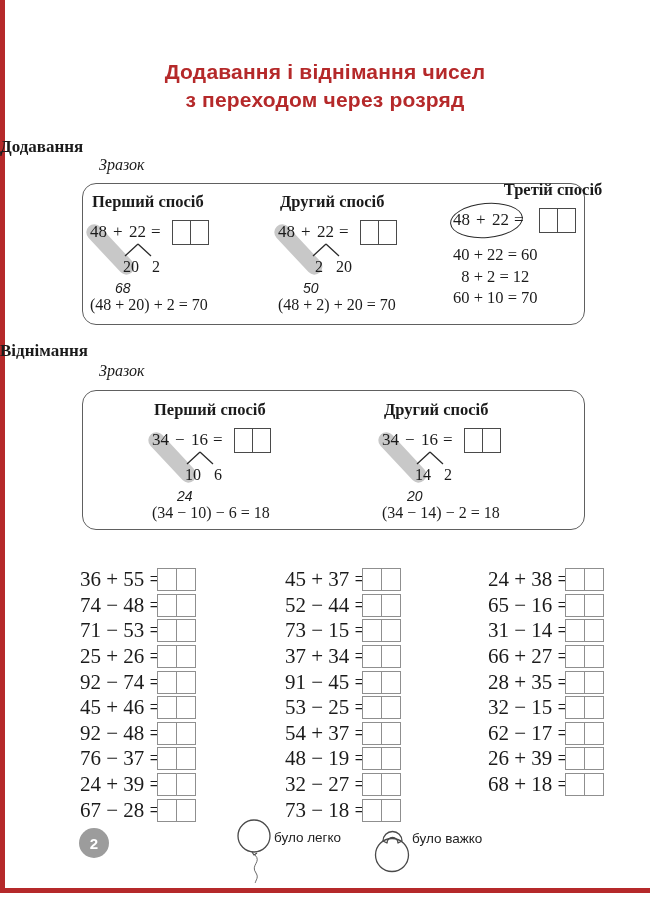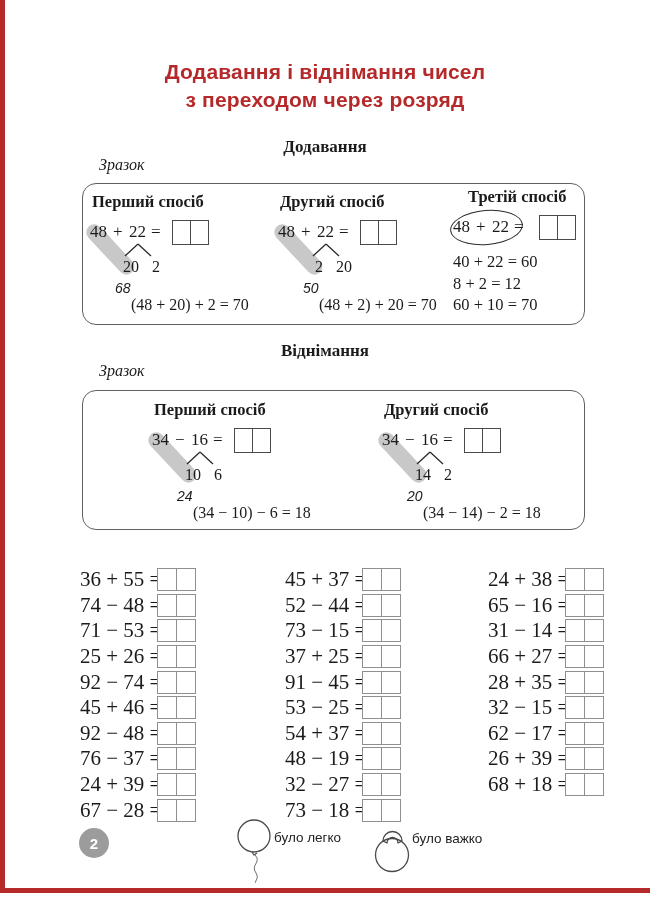--- a/index.html
+++ b/index.html
@@ -10,21 +10,21 @@
   
   .edge-left{position:absolute;left:0;top:0;width:5px;height:893px;background:#b5292a;}
   .edge-bottom{position:absolute;left:0;top:888px;width:650px;height:5px;background:#b5292a;}
 
   
   .main-title{
     position:absolute;top:58px;left:0;width:650px;text-align:center;
     font-family:"Liberation Sans",sans-serif;font-weight:bold;font-size:21px;line-height:28px;
     color:#b5292a;letter-spacing:.2px;
   }
-  .sec-head{position:absolute;left:0;width:650px;text-align:center;font-weight:bold;font-size:17px;}
+  .sec-head{position:absolute;left:0;width:650px;text-align:left;font-weight:bold;font-size:17px;}
   #head-add{top:137px;} #head-sub{top:341px;}
   .zrazok{position:absolute;left:99px;font-style:italic;font-size:16px;}
   #zrazok-add{top:156px;} #zrazok-sub{top:362px;}
 
   
   .sample-box{position:absolute;left:82px;width:501px;border:1.4px solid #606060;border-radius:14px;background:#fff;}
   #box-add{top:183px;height:140px;}
   #box-sub{top:390px;height:138px;}
 
   
@@ -37,21 +37,21 @@
   .abox .cell{background:#fff;border:1.2px solid #4a4a4a;width:17px;height:23px;}
   .abox .cell + .cell{margin-left:-1.2px;}
   .abox-sample{position:absolute;left:82px;top:-2px;}
   .fork{position:absolute;left:31px;top:21px;}
   .part{position:absolute;top:36px;text-align:center;font-size:16px;z-index:1;}
   .p1{left:25px;width:32px;} .p2{left:54px;width:24px;}
   .swoosh{position:absolute;left:-4px;top:3px;width:63px;height:16px;border-radius:9px;
     background:#c8c8c8;transform:rotate(47deg);transform-origin:9px 8px;z-index:0;}
   .m-carry{position:absolute;left:25px;top:88px;font-family:"Liberation Sans",sans-serif;
     font-style:italic;font-size:14px;}
-  .m-line{position:absolute;left:0;top:104px;font-size:16px;white-space:nowrap;margin-left:41px;}
+  .m-line{position:absolute;left:0;top:104px;font-size:16px;white-space:nowrap;}
   .m3-title{margin-left:15px;}
   .m3-ellipse{position:absolute;left:-3px;top:-7px;width:71px;height:33px;
     border:1.3px solid #2b2b2b;border-radius:50%;transform:rotate(-5deg);z-index:0;}
   .m3-lines{position:absolute;left:0;top:64px;font-size:16.5px;line-height:21.5px;white-space:nowrap;}
 
   
   .ex-col{position:absolute;top:567px;}
   #ex-col-0{left:80px;} #ex-col-1{left:285px;} #ex-col-2{left:488px;}
   .ex-row{height:25.6px;display:flex;align-items:center;}
   .ex-eq{display:inline-block;width:73px;text-align:right;font-size:21px;padding-right:4px;white-space:nowrap;}
@@ -121,21 +121,21 @@
       <svg class="fork" width="34" height="14" viewBox="0 0 34 14">
           <path d="M17 1 L4 13 M17 1 L30 13" stroke="#2b2b2b" stroke-width="1.3" fill="none"></path>
         </svg>
       <span class="part p1">2</span>
       <span class="part p2">20</span>
     </div>
     <div class="m-carry">50</div>
     <div class="m-line">(48 + 2) + 20 = 70</div>
   </div>
 
-  <div class="method" style="left:453px;top:187px;">
+  <div class="method" style="left:453px;top:180px;text-align:center;">
     <div class="m-title m3-title">Третій спосіб</div>
     <div class="m-expr">
       <span class="m3-ellipse"></span>
       <span class="t t-a">48</span>
       <span class="t t-op">+</span>
       <span class="t t-b">22</span>
       <span class="t t-eq">=</span>
       <span class="abox abox-sample" style="left:86px;">
           <span class="cell"></span>
           <span class="cell"></span>
@@ -285,21 +285,21 @@
         </span>
       </div>
       <div class="ex-row">
         <span class="ex-eq">73 − 15 =</span>
         <span class="abox abox-ex">
           <span class="cell"></span>
           <span class="cell"></span>
         </span>
       </div>
       <div class="ex-row">
-        <span class="ex-eq">37 + 25 =</span>
+        <span class="ex-eq">37 + 34 =</span>
         <span class="abox abox-ex">
           <span class="cell"></span>
           <span class="cell"></span>
         </span>
       </div>
       <div class="ex-row">
         <span class="ex-eq">91 − 45 =</span>
         <span class="abox abox-ex">
           <span class="cell"></span>
           <span class="cell"></span>

